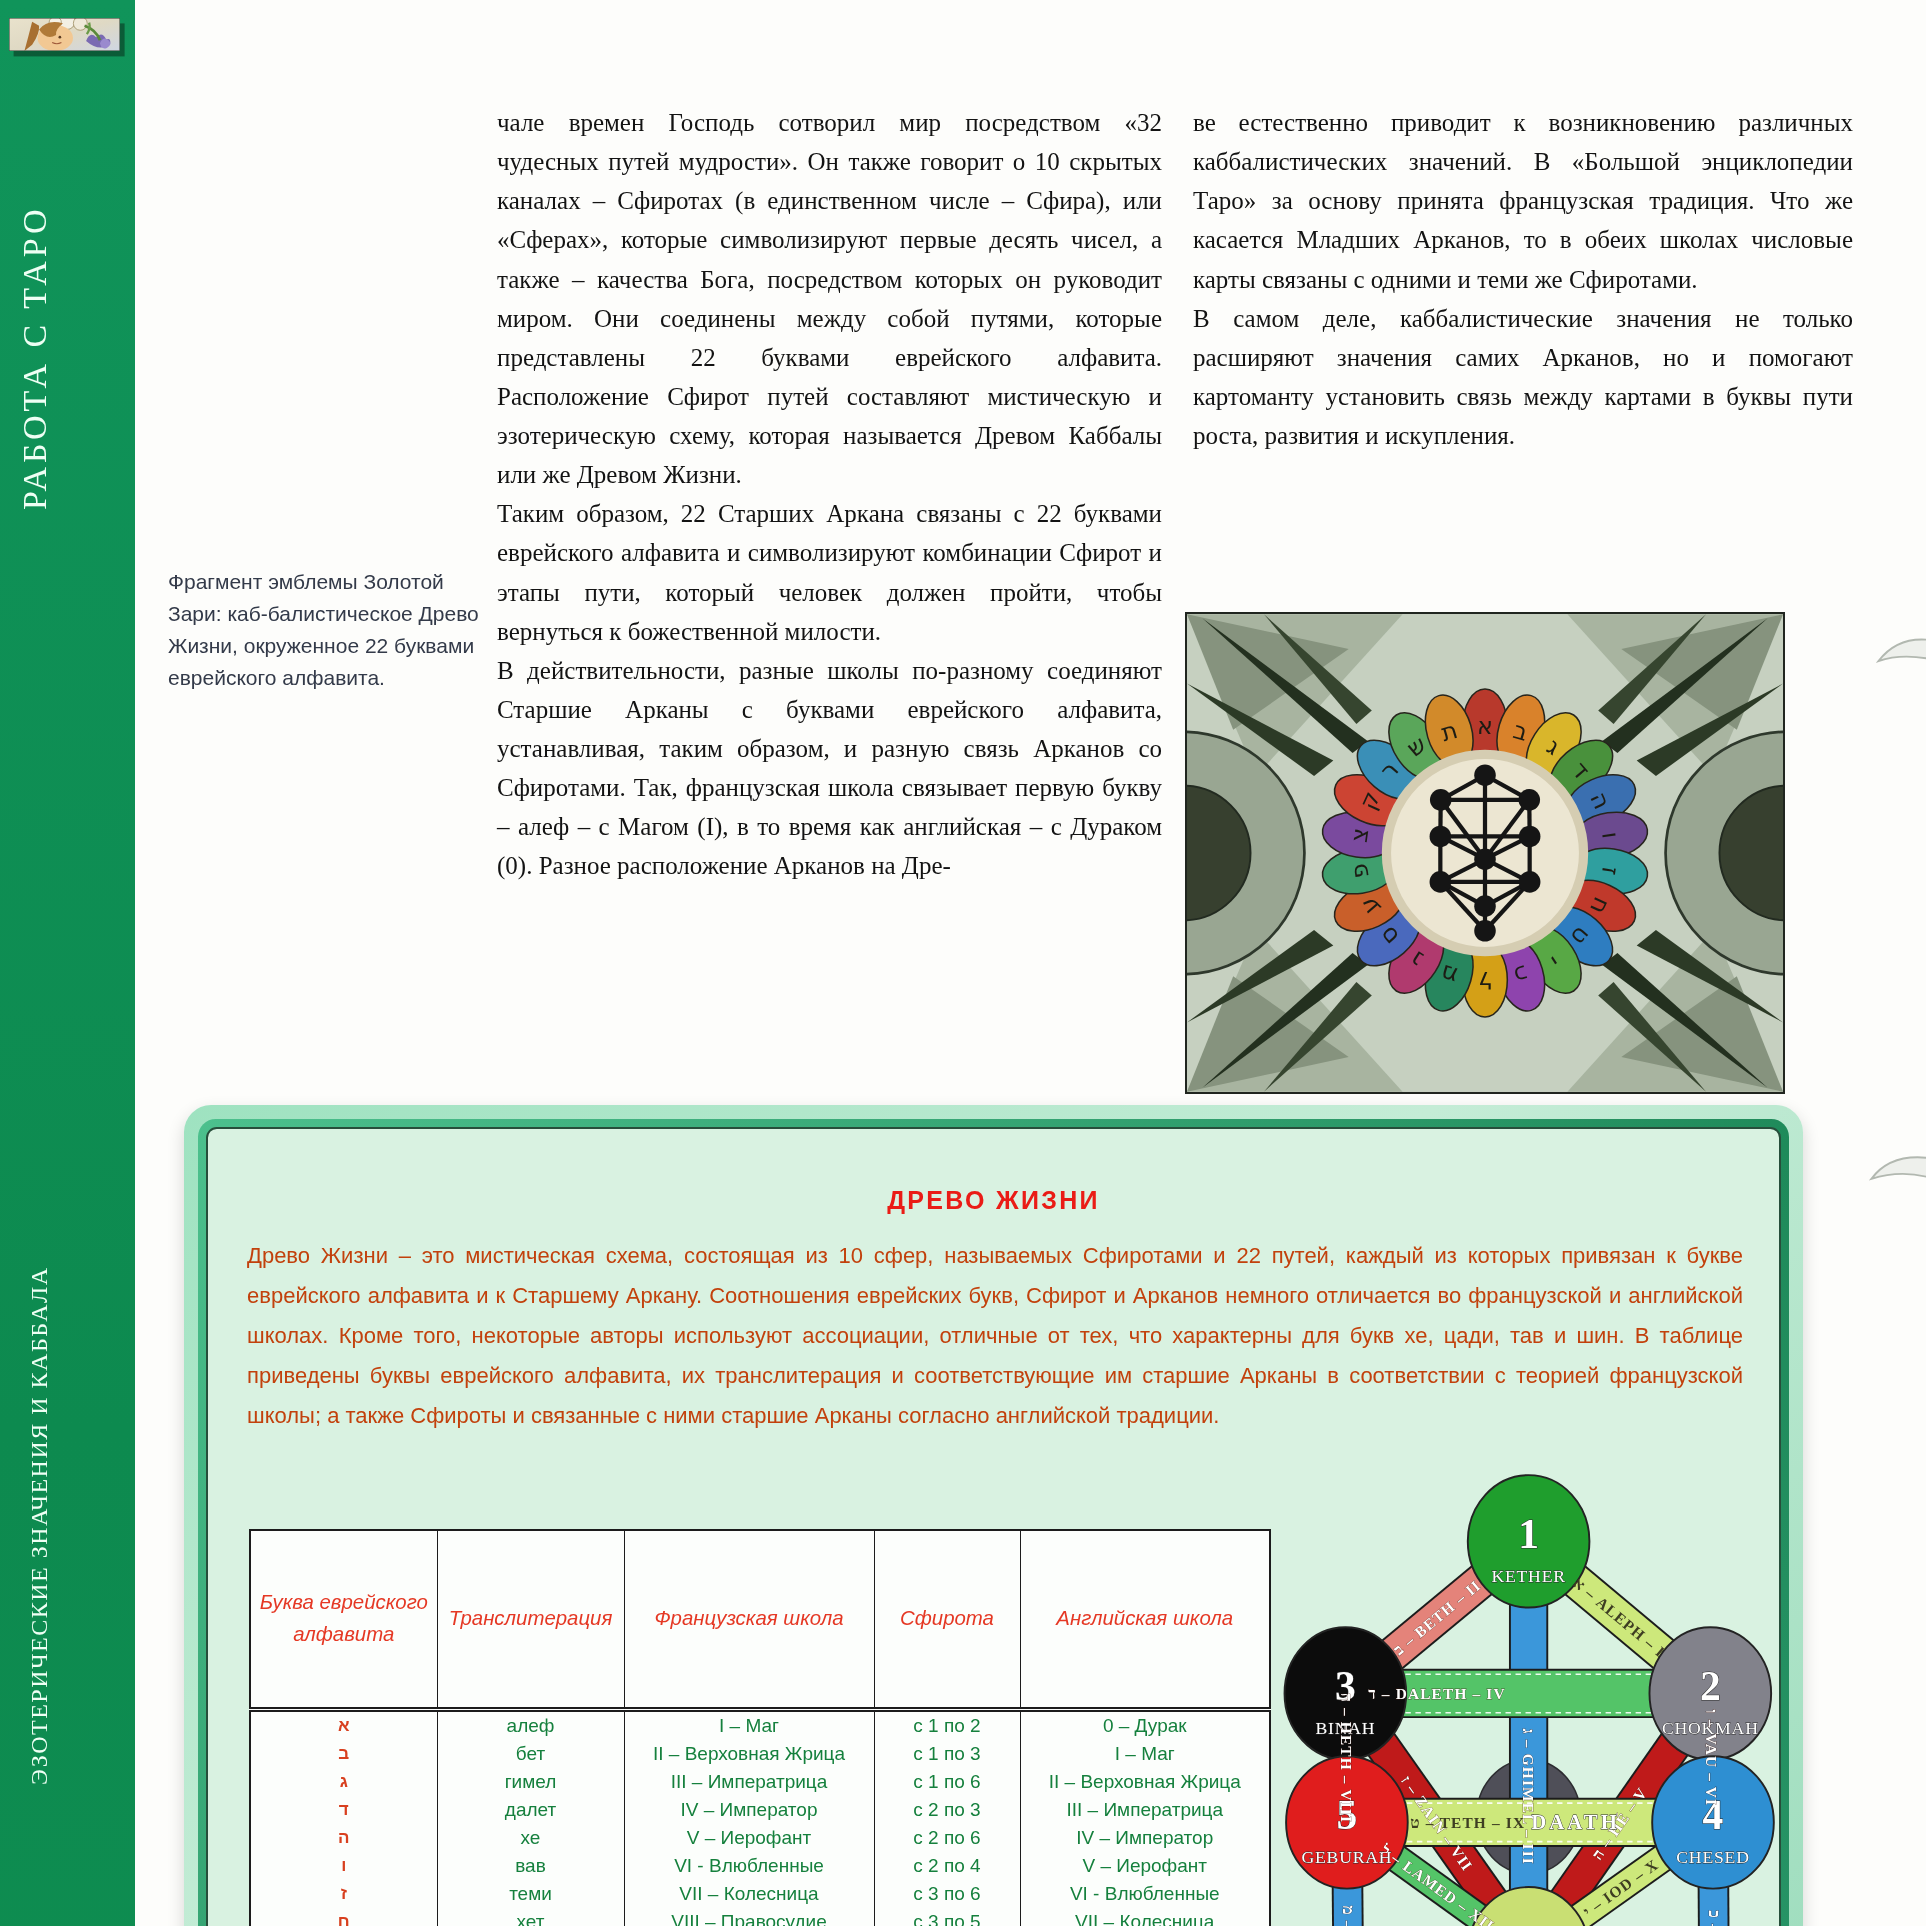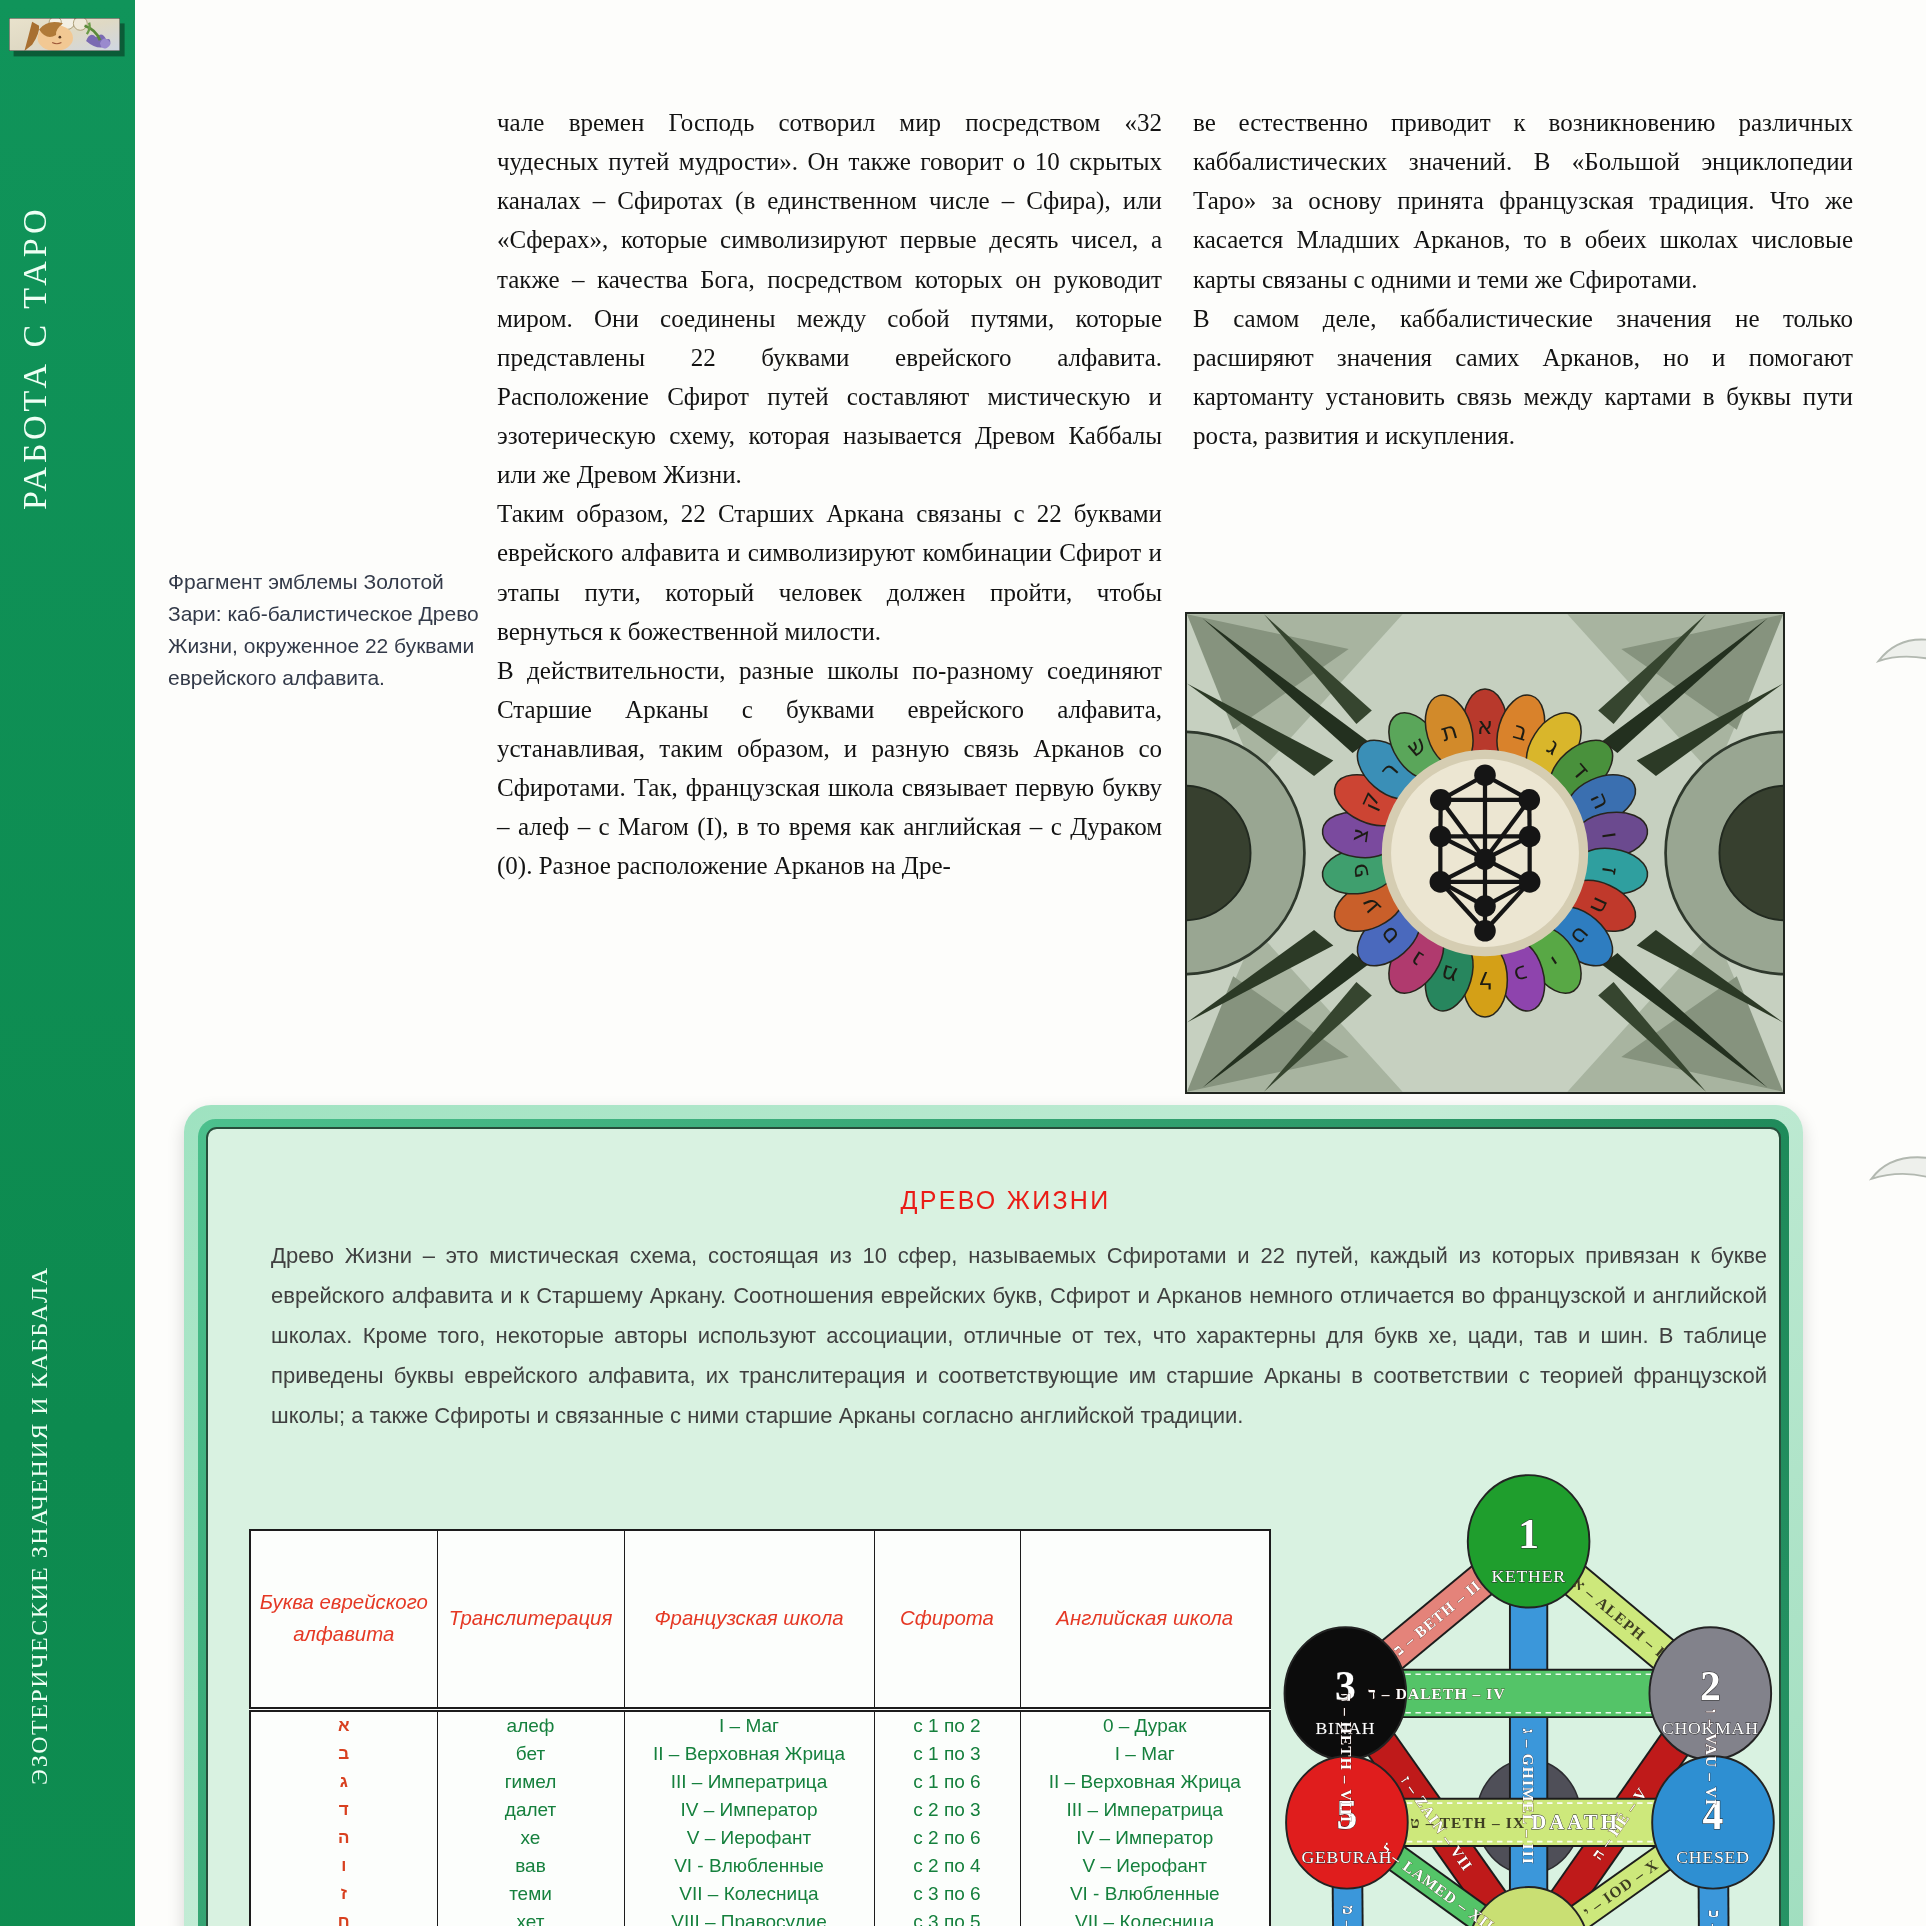--- a/index.html
+++ b/index.html
@@ -18,22 +18,22 @@
   .caption{position:absolute;left:168px;top:566px;width:331px;font-family:"Liberation Sans",sans-serif;font-size:21px;line-height:1.52;color:#333a49;}
   .emblem{position:absolute;left:1185px;top:612px;width:596px;height:478px;border:2.3px solid #20251f;background:#c6d0c0;}
   .emblem svg{display:block;width:100%;height:100%;}
   .curl{position:absolute;width:65px;height:58px;}
   .curl1{left:1867px;top:632px;}
   .curl2{left:1863px;top:1146px;}
   
   .lifebox{position:absolute;left:184px;top:1105px;width:1619px;height:1373px;border-radius:27px;background:linear-gradient(145deg,#9ee2c0,#c4ecd6 35%,#8fd7b4);box-shadow:0 7.7px 17.3px rgba(0,0,0,.16);}
   .lifebox-band{position:absolute;left:14px;top:14px;right:14px;bottom:14px;border-radius:17.7px;background:linear-gradient(135deg,#4cc08d,#1f8a5a 55%,#2b996c);}
   .lifebox-inner{position:absolute;left:7.7px;top:7.7px;right:7.7px;bottom:7.7px;border-radius:10.8px;background:#d9f2e1;border:2.3px solid #274e3b;}
-  .box-title{position:absolute;left:184px;width:1619px;top:1186px;text-align:center;font-family:"Liberation Sans",sans-serif;font-weight:normal;font-size:25px;letter-spacing:2.3px;color:#ea1c16;margin-left:12px;}
-  .box-intro{position:absolute;left:247px;top:1236px;width:1496px;font-family:"Liberation Sans",sans-serif;font-size:22px;line-height:1.82;color:#404040;text-align:justify;margin-left:24px;}
+  .box-title{position:absolute;left:184px;width:1619px;top:1186px;text-align:center;font-family:"Liberation Sans",sans-serif;font-weight:bold;font-size:25px;letter-spacing:2.3px;color:#ea1c16;}
+  .box-intro{position:absolute;left:247px;top:1236px;width:1496px;font-family:"Liberation Sans",sans-serif;font-size:22px;line-height:1.82;color:#c2410c;text-align:justify;}
   
   .ltable{position:absolute;left:249px;top:1529px;border-collapse:collapse;background:#fcfefc;table-layout:fixed;border:2.7px solid #1c1c1c;}
   .ltable th{border-left:1.5px solid #1c1c1c;border-bottom:5.4px double #1c1c1c;font-family:"Liberation Sans",sans-serif;font-style:italic;font-weight:normal;font-size:20.4px;line-height:1.55;color:#e53824;text-align:center;vertical-align:middle;height:176px;padding:0 3.9px;}
   .ltable td{border-left:1.5px solid #1c1c1c;font-family:"Liberation Sans",sans-serif;font-size:19px;color:#15803d;text-align:center;vertical-align:middle;height:28px;padding:0;}
   .ltable th:first-child,.ltable td:first-child{border-left:none;}
   .ltable td.heb{font-size:17px;color:#d8401f;font-weight:bold;}
   
   .tree{position:absolute;left:1283px;top:1493px;width:512px;height:986px;}
   .tree svg{display:block;width:100%;height:100%;overflow:visible;}
 </style>

